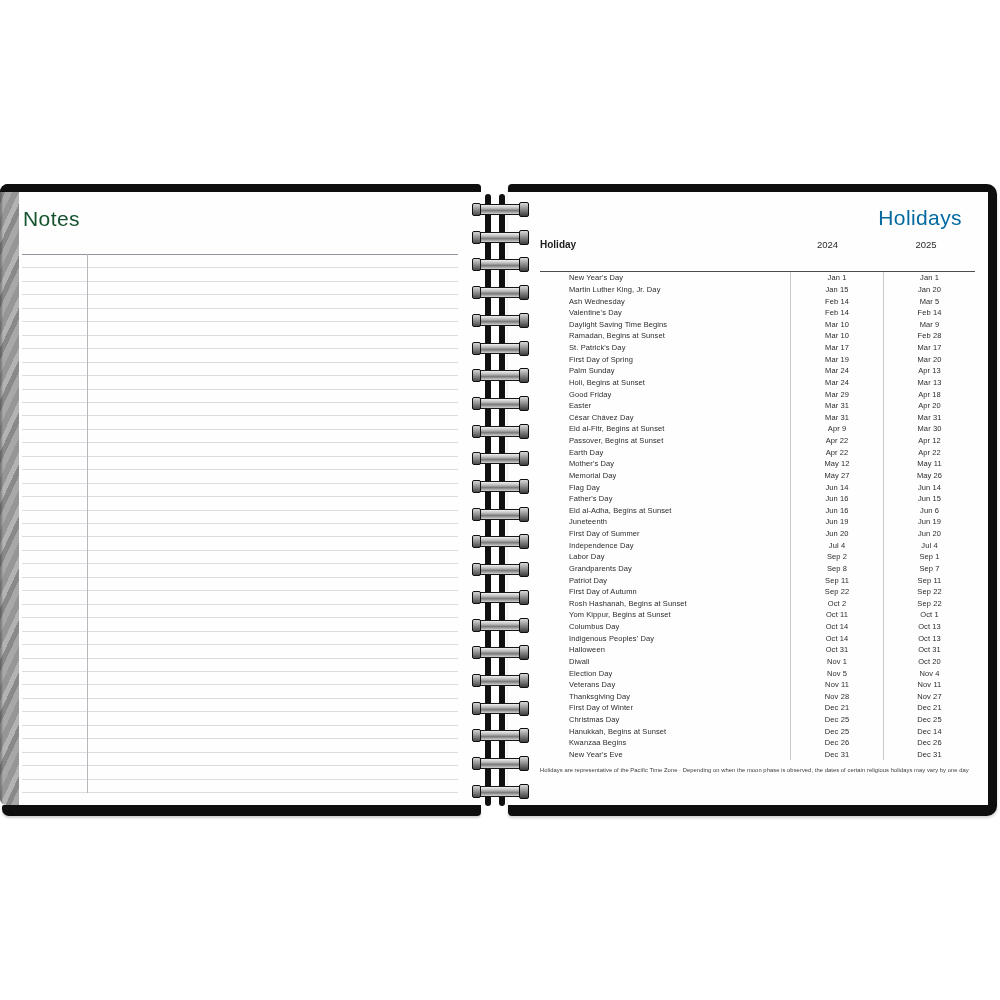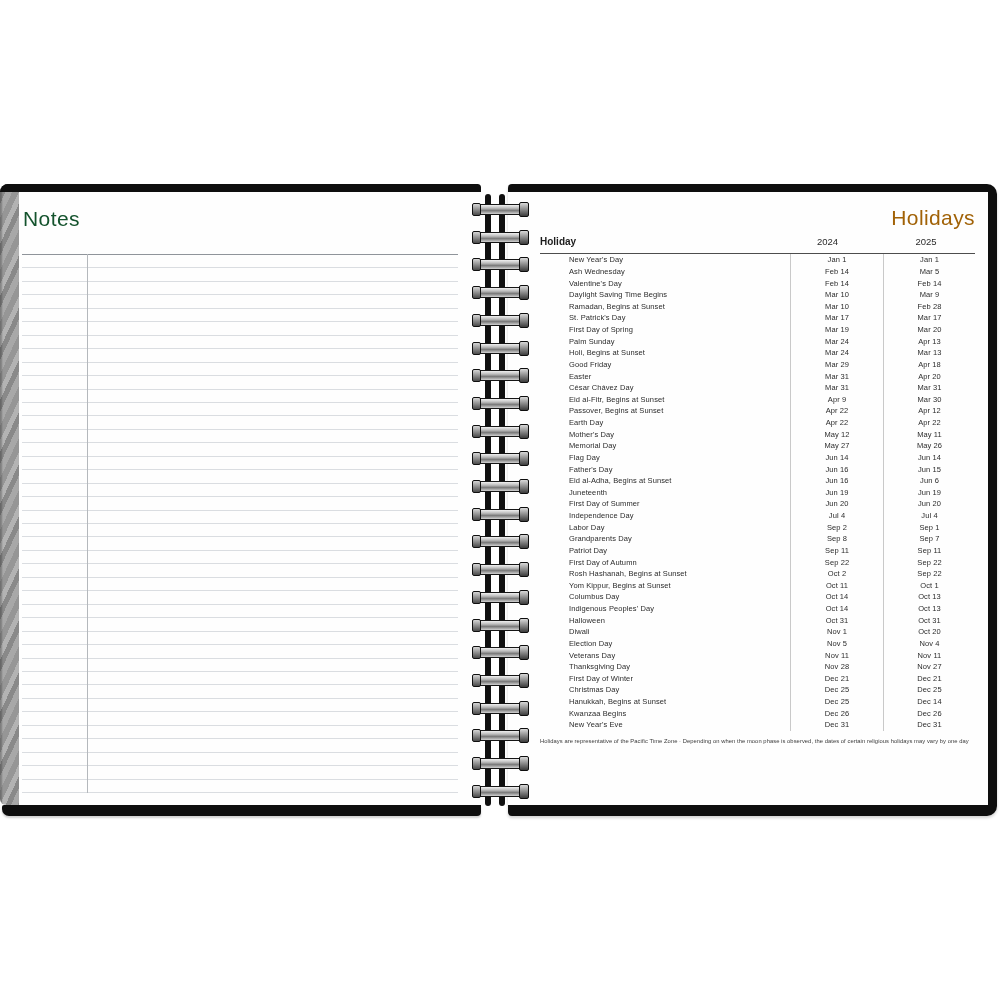--- a/index.html
+++ b/index.html
@@ -35,24 +35,24 @@
         box-shadow:inset 7px 0 0 -5px rgba(25,25,25,.6), inset -7px 0 0 -5px rgba(25,25,25,.6);}
   .loop::before{content:'';position:absolute;left:-3px;top:-2px;width:7px;height:11px;
         background:linear-gradient(180deg,#d6d6d6,#4a4a4a);border:1px solid #101010;border-radius:2px;}
   .loop::after{content:'';position:absolute;right:-4px;top:-3px;width:8px;height:13px;
         background:linear-gradient(180deg,#d9d9d9,#3c3c3c);border:1px solid #0d0d0d;border-radius:2px;}
 
   
   .right-page{position:absolute;left:508px;top:184px;width:489px;height:632px;background:#0e0e0e;
               border-radius:4px 10px 10px 4px;box-shadow:0 2px 3px rgba(0,0,0,.18);}
   .rp-paper{position:absolute;left:0;top:8px;right:9px;bottom:11px;background:#fefefe;}
-  .holidays-title{position:absolute;top:14px;right:13px;font-size:21px;font-weight:400;
-                  letter-spacing:.4px;color:#a16207;}
+  .holidays-title{position:absolute;top:14px;right:26px;font-size:21px;font-weight:400;
+                  letter-spacing:.4px;color:#0369a1;}
   .h-table{position:absolute;left:32px;top:44px;width:435px;}
-  .t-head{display:flex;align-items:flex-start;height:17px;border-bottom:1px solid #4d4d4d;padding-bottom:0;}
+  .t-head{display:flex;align-items:center;height:17px;border-bottom:1px solid #4d4d4d;padding-bottom:18px;}
   .h-name{width:238px;font-weight:700;font-size:10px;color:#1c1c1c;}
   .h-y{width:99px;text-align:center;font-size:9.5px;color:#2a2a2a;}
   .h-y2{width:98px;}
   .t-body{display:block;}
   .t-row{display:flex;align-items:stretch;height:11.64px;}
   .cell{display:flex;align-items:center;font-size:7.5px;color:#2b2b2b;letter-spacing:.1px;}
   .cell.name{width:238px;padding-left:29px;}
   .cell.d1{width:99px;justify-content:center;border-left:1px solid #c9c9c9;}
   .cell.d2{width:98px;justify-content:center;border-left:1px solid #c9c9c9;}
   .footnote{margin-top:7px;width:720px;font-size:10px;color:#3a3a3a;letter-spacing:.1px;
@@ -111,20 +111,25 @@
           <div class="h-y">2024</div>
           <div class="h-y h-y2">2025</div>
         </div>
         <div class="t-body" id="t-body">
   <div class="t-row">
     <div class="cell name">New Year's Day</div>
     <div class="cell d1">Jan 1</div>
     <div class="cell d2">Jan 1</div>
   </div>
 
+  <div class="t-row">
+    <div class="cell name">Martin Luther King, Jr. Day</div>
+    <div class="cell d1">Jan 15</div>
+    <div class="cell d2">Jan 20</div>
+  </div>
 
 
   <div class="t-row">
     <div class="cell name">Ash Wednesday</div>
     <div class="cell d1">Feb 14</div>
     <div class="cell d2">Mar 5</div>
   </div>
 
   <div class="t-row">
     <div class="cell name">Valentine's Day</div>

